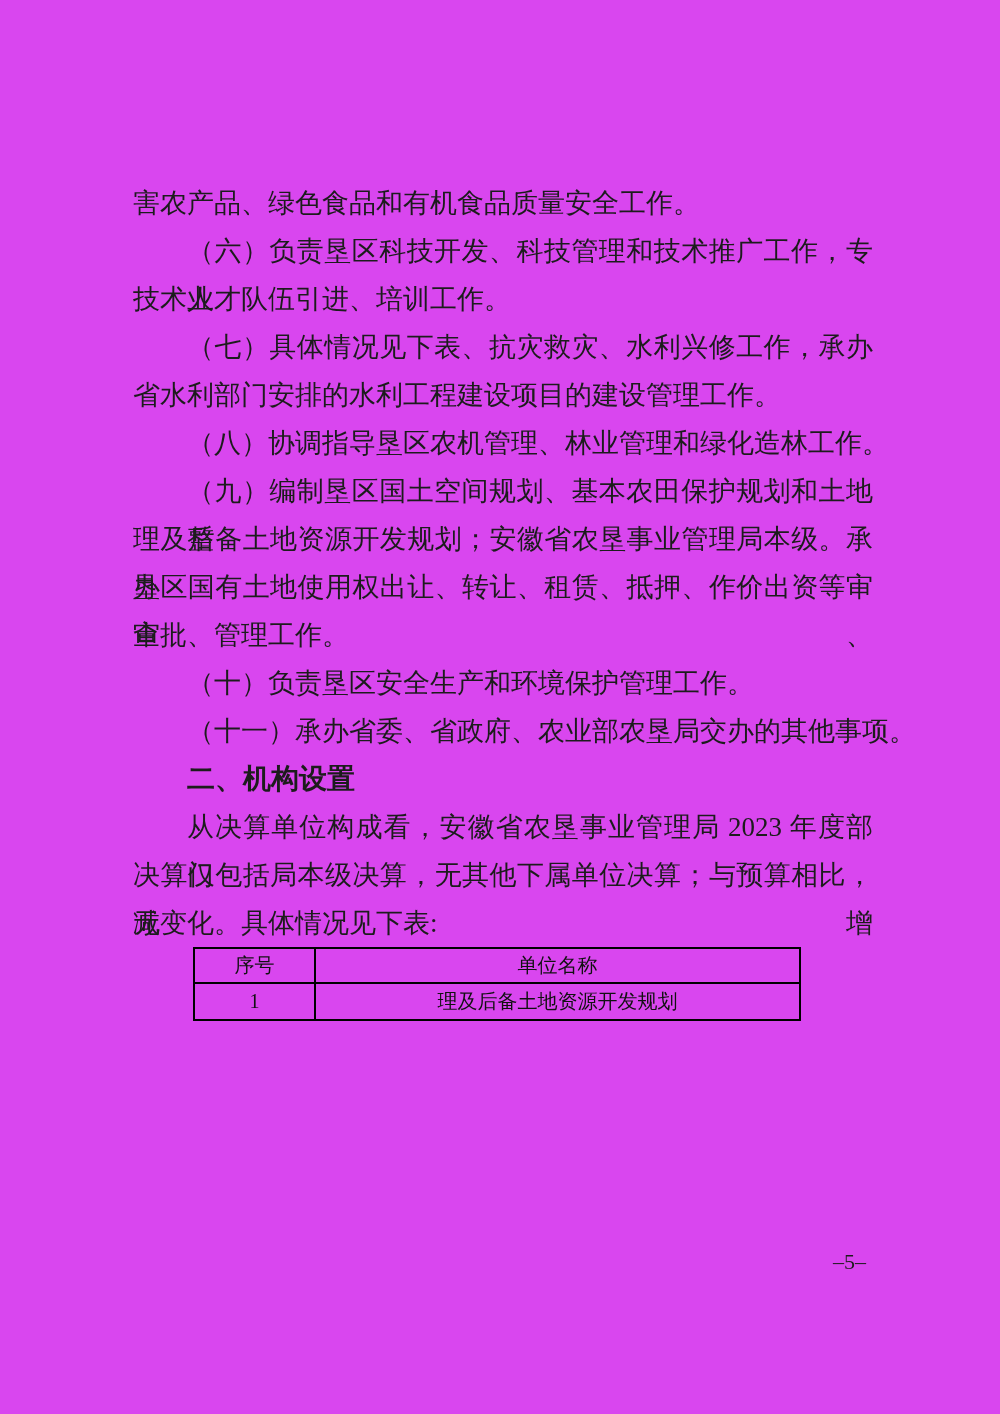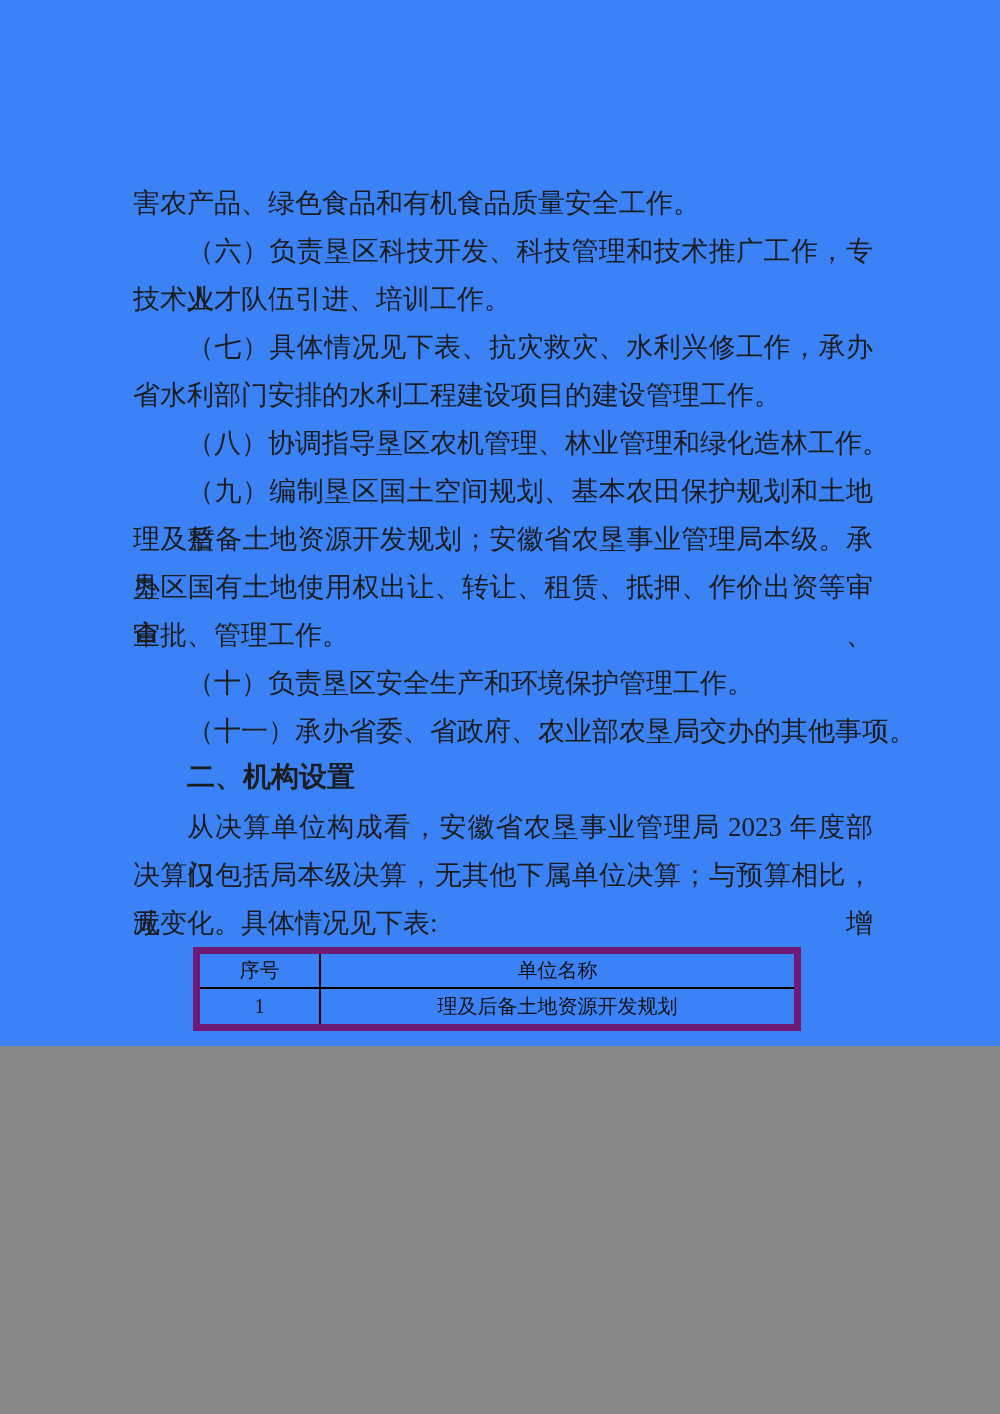--- a/index.html
+++ b/index.html
@@ -1,21 +1,21 @@
 <!DOCTYPE html>
 <html lang="zh"><head>
 <meta charset="utf-8">
 <style>
   html, body { margin: 0; padding: 0; background: #888; }
   .page {
     position: relative;
     width: 1000px;
-    height: 1046px;
+    height: 1414px;
     margin: 0 auto;
-    background: #3b82f6;
+    background: #d946ef;
     font-family: "Liberation Serif", serif;
     color: #1c1c1c;
     overflow: hidden;
   }
   .content {
     position: absolute;
     left: 133px;
     top: 179px;
     width: 740px;
   }
@@ -26,30 +26,30 @@
     letter-spacing: 0px;
     white-space: nowrap;
   }
   .line.indent { padding-left: 54px; }
   .line.fill {
     white-space: normal;
     text-align: justify;
     text-align-last: justify;
   }
   .line.heading {
-    font-family: Liberation Mono, monospace;
+    font-family: Liberation Serif, serif;
     font-weight: bold;
     font-size: 28px;
   }
   .unit-table {
     border-collapse: collapse;
     margin-left: 60px;
     margin-top: 0px;
     width: 608px;
-    border: 7px solid #701a75;
+    border: 1px solid #701a75;
     table-layout: fixed;
   }
   .unit-table th, .unit-table td {
     border: 2px solid #000;
     font-size: 20px;
     font-weight: normal;
     text-align: center;
     vertical-align: middle;
     padding: 0;
     font-family: "Liberation Serif", serif;

